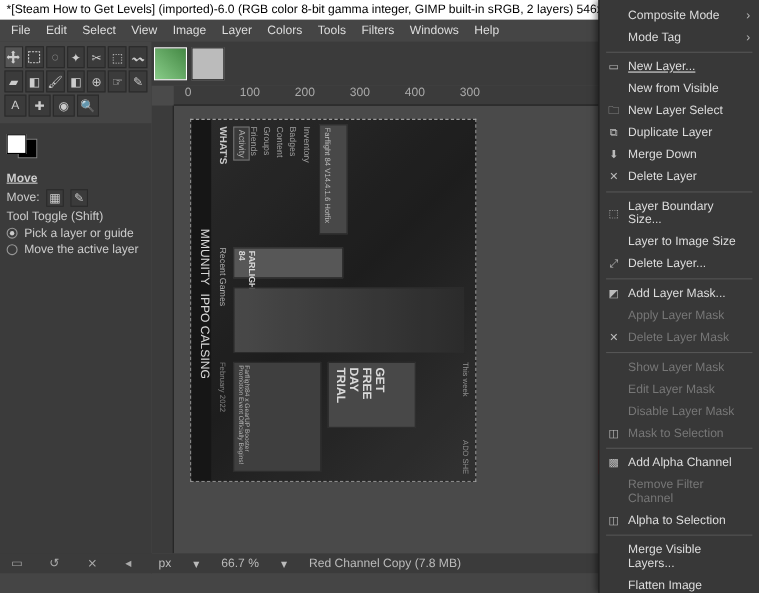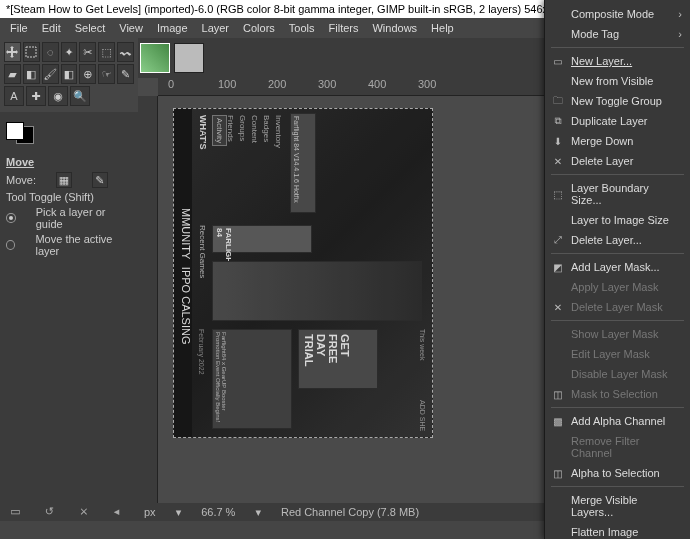--- a/index.html
+++ b/index.html
@@ -11,21 +11,21 @@
 .left { width:138px; background:#3b3b3b; display:flex; flex-direction:column; }
 .toolbox { background:#454545; padding:4px; }
 .toolrow { display:flex; gap:2px; margin-bottom:2px; }
 .toolbtn { width:20px; height:20px; background:#3b3b3b; display:flex; align-items:center; justify-content:center; color:#ccc; border:1px solid #2a2a2a; }
 .toolbtn.active { background:#555; }
 .swatches { padding:6px; display:flex; align-items:center; }
 .swatch-fg { width:18px; height:18px; background:#fff; border:1px solid #000; position:relative; z-index:2; }
 .swatch-bg { width:18px; height:18px; background:#000; border:1px solid #888; position:relative; margin-left:-8px; margin-top:8px; }
 .tooloptions { padding:6px; font-size:10px; color:#ccc; }
 .tooloptions .hdr { font-weight:bold; margin-bottom:4px;text-decoration:underline; }
-.tooloptions .row { display:flex; align-items:center; gap:20px; margin:3px 0; }
+.tooloptions .row { display:flex; align-items:center; gap:6px; margin:3px 0; }
 .radio { width:10px; height:10px; border-radius:50%; border:1px solid #999; display:inline-flex; align-items:center; justify-content:center; }
 .radio.on::after { content:""; width:4px; height:4px; background:#ccc; border-radius:50%; }
 .center { flex:1; background:#454545; display:flex; flex-direction:column; position:relative; }
 .tabstrip { height:40px; background:#3b3b3b; display:flex; align-items:center; padding:2px; gap:4px; }
 .thumb { width:30px; height:30px; background:#666; border:1px solid #222; }
 .thumb.sel { border:1px solid #fff; }
 .canvaswrap { flex:1; background:#4a4a4a; position:relative; overflow:hidden; }
 .ruler-h { position:absolute; top:0; left:20px; right:0; height:18px; background:#3b3b3b; border-bottom:1px solid #222; font-size:8px; color:#aaa; }
 .ruler-v { position:absolute; top:18px; left:0; width:20px; bottom:0; background:#3b3b3b; border-right:1px solid #222; }
 .canvas { position:absolute; top:30px; left:35px; width:260px; height:330px; background:#2a2a2a; border:1px dashed #ffcc00; filter:grayscale(1) brightness(0.85); }
@@ -270,21 +270,21 @@
   <div class="ctxsep"></div>
   <div class="ctxitem">
       <span class="ctxicon">▭</span>
       <span style="text-decoration:underline">New Layer...</span>
     </div>
   <div class="ctxitem">
       <span>New from Visible</span>
     </div>
   <div class="ctxitem">
       <span class="ctxicon">🗀</span>
-      <span>New Toggle Group</span>
+      <span>New Layer Select</span>
     </div>
   <div class="ctxitem">
       <span class="ctxicon">⧉</span>
       <span>Duplicate Layer</span>
     </div>
   <div class="ctxitem">
       <span class="ctxicon">⬇</span>
       <span>Merge Down</span>
     </div>
   <div class="ctxitem">

